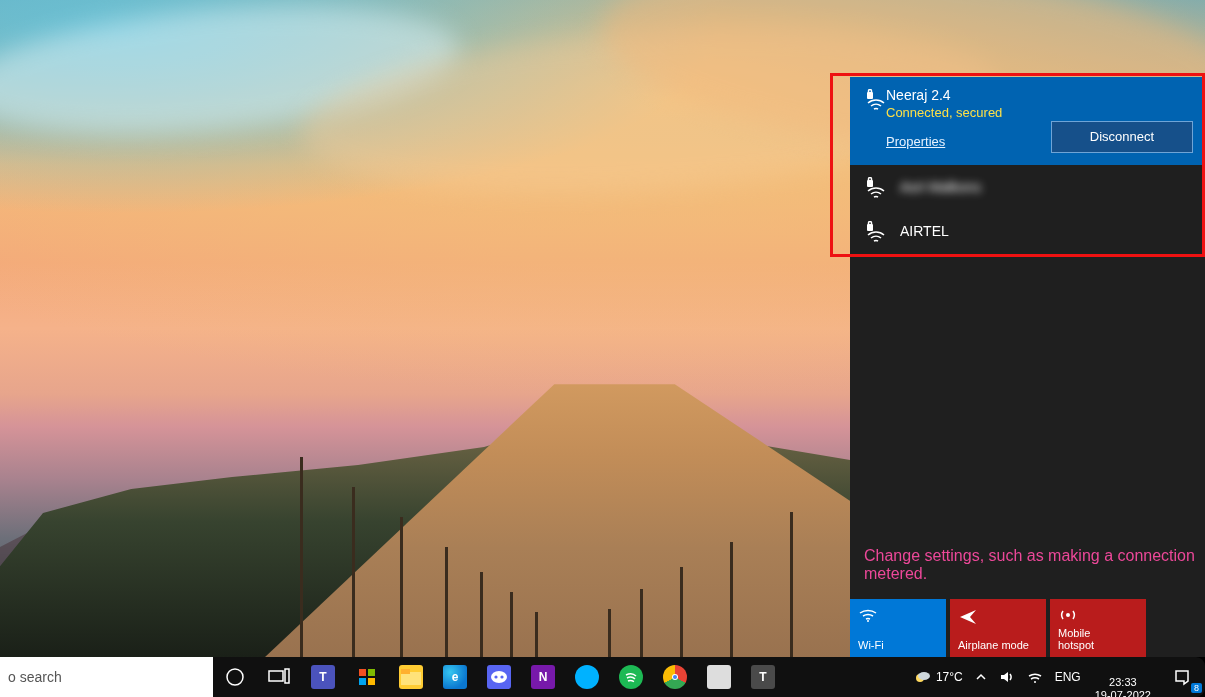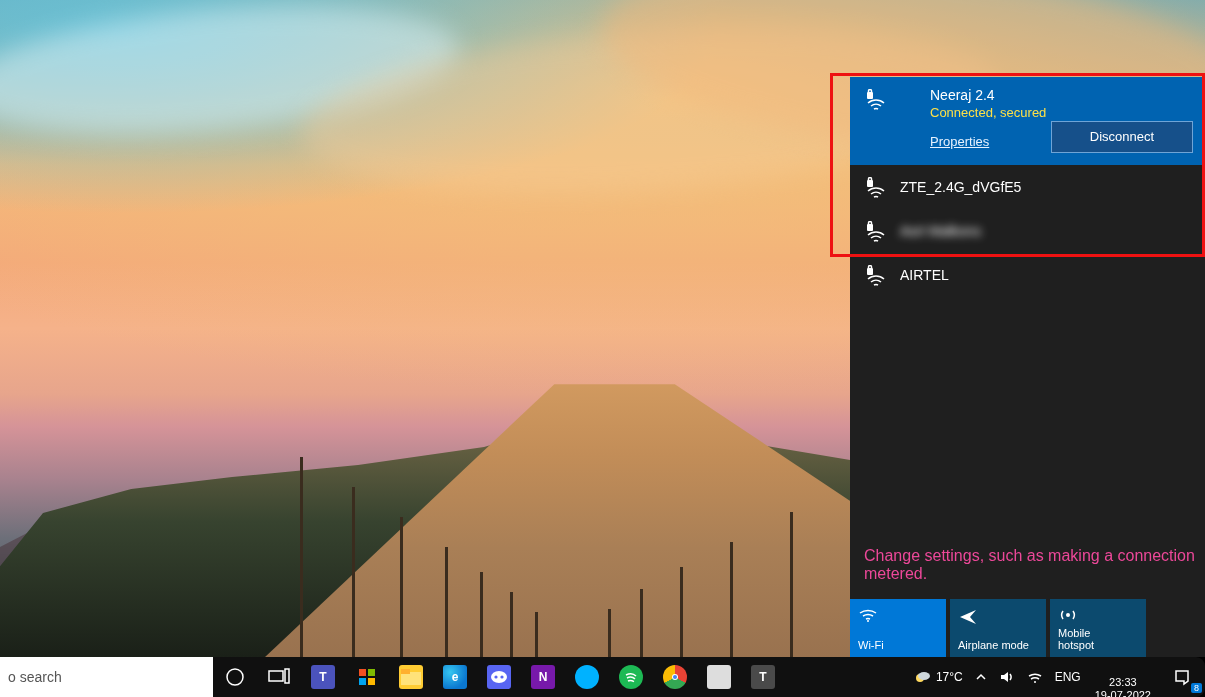--- a/index.html
+++ b/index.html
@@ -34,36 +34,36 @@
   .fpost{position:absolute;bottom:0;width:3px;background:#3a2c1e;}
   
   .fl1{left:300px;height:200px;} .fl2{left:352px;height:170px;} .fl3{left:400px;height:140px;}
   .fl4{left:445px;height:110px;} .fl5{left:480px;height:85px;} .fl6{left:510px;height:65px;} .fl7{left:535px;height:45px;}
   .fr1{left:940px;height:210px;} .fr2{left:860px;height:175px;width:3px;} .fr3{left:790px;height:145px;}
   .fr4{left:730px;height:115px;} .fr5{left:680px;height:90px;} .fr6{left:640px;height:68px;} .fr7{left:608px;height:48px;}
 
   
   .wifi-flyout{position:absolute;right:0;top:77px;width:355px;height:580px;background:#1f1f1f;color:#fff;font-size:13px;z-index:50;}
   .highlight-box{position:absolute;right:0;top:73px;width:369px;height:178px;border:3px solid #e11;z-index:60;pointer-events:none;}
-  .net-item{position:relative;padding:10px 14px 10px 80px;}
+  .net-item{position:relative;padding:10px 14px 10px 36px;}
   .net-item.connected{background:#0063b1;padding-bottom:16px;}
   .wifi-icon{position:absolute;left:14px;top:12px;}
   .wifi-icon svg{display:block;}
   .net-name{font-size:14px;color:#fff;}
   .net-status{font-size:13px;color:#fde047;margin-top:2px;}
   .net-props{display:inline-block;margin-top:14px;color:#e6f2ff;text-decoration:underline;font-size:13px;cursor:pointer;}
   .disconnect-btn{position:absolute;right:12px;bottom:12px;width:140px;height:30px;line-height:30px;text-align:center;background:#16508a;border:1px solid #6fa4d6;color:#fff;font-size:13px;cursor:pointer;}
   .other-net{padding:14px 14px 14px 50px;position:relative;color:#fff;}
   .other-net .net-name{font-size:14px;}
   .blurred .net-name{filter:blur(4px);}
   .settings-link{position:absolute;left:14px;bottom:74px;color:#fff;}
   .settings-link .title{font-size:14px;color:#fff;}
   .settings-link .sub{font-size:16px;color:#ec4899;margin-top:7px;}
   .quick-row{position:absolute;left:0;bottom:0;width:100%;height:58px;display:flex;}
-  .qbtn{width:96px;height:58px;background:#0c4a6e;margin-right:4px;position:relative;color:#fff;font-size:11px;cursor:pointer;}
+  .qbtn{width:96px;height:58px;background:#b91c1c;margin-right:4px;position:relative;color:#fff;font-size:11px;cursor:pointer;}
   .qbtn.active{background:#0078d7;}
   .qbtn .ic{position:absolute;left:8px;top:6px;}
   .qbtn .lbl{position:absolute;left:8px;bottom:6px;white-space:pre-line;line-height:12px;}
 
   
   .taskbar{position:absolute;left:0;bottom:0;width:1205px;height:40px;background:#101010;display:flex;align-items:center;color:#fff;z-index:40;border-radius:9px;}
   .search-box{height:40px;width:205px;background:#fff;color:#555;display:flex;align-items:center;padding-left:8px;font-size:14px;}
   .tb-icon{width:44px;height:40px;display:flex;align-items:center;justify-content:center;cursor:pointer;}
   .app-icon{width:24px;height:24px;border-radius:3px;display:flex;align-items:center;justify-content:center;font-size:12px;font-weight:bold;color:#fff;}
   .tray{margin-left:auto;display:flex;align-items:center;height:40px;}
@@ -122,60 +122,46 @@
       </g>
         </svg>
     </span>
     <div class="net-name">Neeraj 2.4</div>
     <div class="net-status">Connected, secured</div>
     <a class="net-props">Properties</a>
     <div class="disconnect-btn">Disconnect</div>
   </div>
 
   <div id="other-nets">
+      <div class="other-net blurred">
+        <span class="wifi-icon">
+          <svg width="24" height="24">
+            <g class="white-stroke">
+              <path d="M4 14a12 12 0 0 1 16 0"></path>
+              <path d="M7 17a8 8 0 0 1 10 0"></path>
+              <path d="M10 20a4 4 0 0 1 4 0"></path>
+              <rect x="3" y="3" width="6" height="7" rx="1" fill="#fff" stroke="none"></rect>
+              <path d="M4.5 3v-1a1.5 1.5 0 0 1 3 0v1" stroke="#fff"></path>
+            </g>
+          </svg>
+        </span>
+        <div class="net-name">Asrt Malkons</div>
+      </div>
       <div class="other-net">
         <span class="wifi-icon">
           <svg width="24" height="24">
             <g class="white-stroke">
               <path d="M4 14a12 12 0 0 1 16 0"></path>
               <path d="M7 17a8 8 0 0 1 10 0"></path>
               <path d="M10 20a4 4 0 0 1 4 0"></path>
               <rect x="3" y="3" width="6" height="7" rx="1" fill="#fff" stroke="none"></rect>
               <path d="M4.5 3v-1a1.5 1.5 0 0 1 3 0v1" stroke="#fff"></path>
             </g>
           </svg>
         </span>
-        <div class="net-name">ZTE_2.4G_dVGfE5</div>
-      </div>
-      <div class="other-net blurred">
-        <span class="wifi-icon">
-          <svg width="24" height="24">
-            <g class="white-stroke">
-              <path d="M4 14a12 12 0 0 1 16 0"></path>
-              <path d="M7 17a8 8 0 0 1 10 0"></path>
-              <path d="M10 20a4 4 0 0 1 4 0"></path>
-              <rect x="3" y="3" width="6" height="7" rx="1" fill="#fff" stroke="none"></rect>
-              <path d="M4.5 3v-1a1.5 1.5 0 0 1 3 0v1" stroke="#fff"></path>
-            </g>
-          </svg>
-        </span>
-        <div class="net-name">Asrt Malkons</div>
-      </div>
-      <div class="other-net">
-        <span class="wifi-icon">
-          <svg width="24" height="24">
-            <g class="white-stroke">
-              <path d="M4 14a12 12 0 0 1 16 0"></path>
-              <path d="M7 17a8 8 0 0 1 10 0"></path>
-              <path d="M10 20a4 4 0 0 1 4 0"></path>
-              <rect x="3" y="3" width="6" height="7" rx="1" fill="#fff" stroke="none"></rect>
-              <path d="M4.5 3v-1a1.5 1.5 0 0 1 3 0v1" stroke="#fff"></path>
-            </g>
-          </svg>
-        </span>
         <div class="net-name">AIRTEL</div>
       </div>
     </div>
 
   <div class="settings-link">
     <div class="sub">Change settings, such as making a connection metered.</div>
   </div>
 
   <div class="quick-row">
     <div class="qbtn active">

